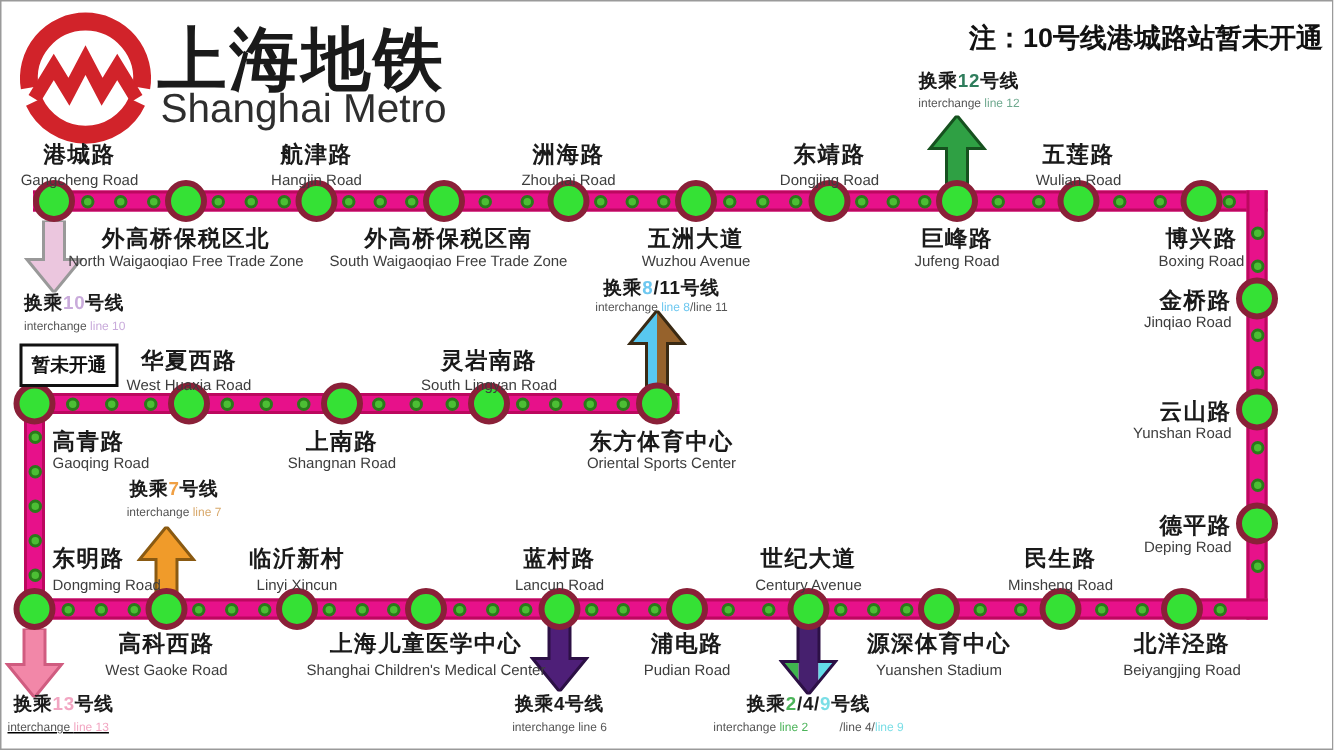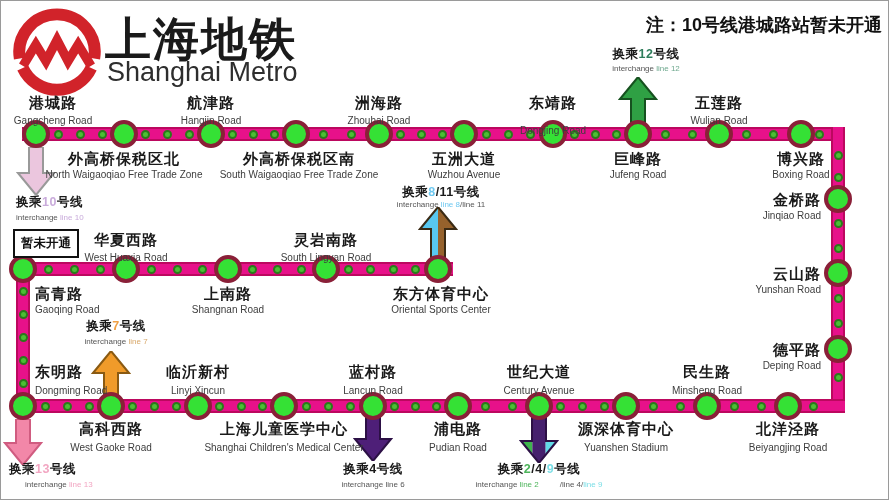--- a/index.html
+++ b/index.html
@@ -218,21 +218,21 @@
       <div class="st-cn al-c" style="left: 298px; top: 149px; z-index: 5;">外高桥保税区南</div>
       <div class="st-en al-c" style="left: 298px; top: 168px; z-index: 5;">South Waigaoqiao Free Trade Zone</div>
       <div class="station" style="left: 364px; top: 119px; background: rgb(53, 225, 53); border-color: rgb(138, 32, 56); z-index: 4;"></div>
       <div class="st-cn al-c" style="left: 378px; top: 93px; z-index: 5;">洲海路</div>
       <div class="st-en al-c" style="left: 378px; top: 114px; z-index: 5;">Zhouhai Road</div>
       <div class="station" style="left: 449px; top: 119px; background: rgb(53, 225, 53); border-color: rgb(138, 32, 56); z-index: 4;"></div>
       <div class="st-cn al-c" style="left: 463px; top: 149px; z-index: 5;">五洲大道</div>
       <div class="st-en al-c" style="left: 463px; top: 168px; z-index: 5;">Wuzhou Avenue</div>
       <div class="station" style="left: 538px; top: 119px; background: rgb(53, 225, 53); border-color: rgb(138, 32, 56); z-index: 4;"></div>
       <div class="st-cn al-c" style="left: 552px; top: 93px; z-index: 5;">东靖路</div>
-      <div class="st-en al-c" style="left: 552px; top: 124px; z-index: 5;">Dongjing Road</div>
+      <div class="st-en al-c" style="left: 552px; top: 114px; z-index: 5;">Dongjing Road</div>
       <div class="station" style="left: 623px; top: 119px; background: rgb(53, 225, 53); border-color: rgb(138, 32, 56); z-index: 4;"></div>
       <div class="st-cn al-c" style="left: 637px; top: 149px; z-index: 5;">巨峰路</div>
       <div class="st-en al-c" style="left: 637px; top: 168px; z-index: 5;">Jufeng Road</div>
       <div class="station" style="left: 704px; top: 119px; background: rgb(53, 225, 53); border-color: rgb(138, 32, 56); z-index: 4;"></div>
       <div class="st-cn al-c" style="left: 718px; top: 93px; z-index: 5;">五莲路</div>
       <div class="st-en al-c" style="left: 718px; top: 114px; z-index: 5;">Wulian Road</div>
       <div class="station" style="left: 786px; top: 119px; background: rgb(53, 225, 53); border-color: rgb(138, 32, 56); z-index: 4;"></div>
       <div class="st-cn al-c" style="left: 800px; top: 149px; z-index: 5;">博兴路</div>
       <div class="st-en al-c" style="left: 800px; top: 168px; z-index: 5;">Boxing Road</div>
       <div class="station" style="left: 823px; top: 184px; background: rgb(53, 225, 53); border-color: rgb(138, 32, 56); z-index: 4;"></div>
@@ -289,21 +289,21 @@
       <div class="station" style="left: 423px; top: 254px; background: rgb(53, 225, 53); border-color: rgb(138, 32, 56); z-index: 4;"></div>
       <div class="st-cn al-c" style="left: 440px; top: 284px; z-index: 5;">东方体育中心</div>
       <div class="st-en al-c" style="left: 440px; top: 303px; z-index: 5;">Oriental Sports Center</div>
       <div class="ic-cn " style="left: 15px; top: 193px; z-index: 5;"><span style="color: rgb(26, 26, 26);">换乘</span><span style="color: rgb(201, 171, 219);">10</span><span style="color: rgb(26, 26, 26);">号线</span></div>
       <div class="ic-en " style="left: 15px; top: 212px; z-index: 5;"><span style="color: rgb(85, 85, 85);">interchange </span><span style="color: rgb(201, 171, 219);">line 10</span></div>
       <div class="ic-cn al-c" style="left: 645px; top: 45px; z-index: 5;"><span style="color: rgb(26, 26, 26);">换乘</span><span style="color: rgb(47, 125, 92);">12</span><span style="color: rgb(26, 26, 26);">号线</span></div>
       <div class="ic-en al-c" style="left: 645px; top: 63px; z-index: 5;"><span style="color: rgb(85, 85, 85);">interchange </span><span style="color: rgb(111, 169, 143);">line 12</span></div>
       <div class="ic-cn al-c" style="left: 440px; top: 183px; z-index: 5;"><span style="color: rgb(26, 26, 26);">换乘</span><span style="color: rgb(110, 200, 240);">8</span><span style="color: rgb(26, 26, 26);">/11号线</span></div>
       <div class="ic-en al-c" style="left: 440px; top: 199px; z-index: 5;"><span style="color: rgb(85, 85, 85);">interchange </span><span style="color: rgb(110, 200, 240);">line 8</span><span style="color: rgb(85, 85, 85);">/line 11</span></div>
       <div class="ic-cn " style="left: 8px; top: 460px; z-index: 5;"><span style="color: rgb(26, 26, 26);">换乘</span><span style="color: rgb(242, 166, 194);">13</span><span style="color: rgb(26, 26, 26);">号线</span></div>
-      <div class="ic-en " style="left: 24px; top: 479px; z-index: 5;"><span style="color: rgb(85, 85, 85);">interchange </span><span style="color: rgb(242, 166, 194);">line 13</span></div>
+      <div class="ic-en " style="left: 4px; top: 479px; z-index: 5; text-decoration: underline;"><span style="color: rgb(85, 85, 85);">interchange </span><span style="color: rgb(242, 166, 194);">line 13</span></div>
       <div class="ic-cn al-c" style="left: 115px; top: 317px; z-index: 5;"><span style="color: rgb(26, 26, 26);">换乘</span><span style="color: rgb(240, 160, 68);">7</span><span style="color: rgb(26, 26, 26);">号线</span></div>
       <div class="ic-en al-c" style="left: 115px; top: 336px; z-index: 5;"><span style="color: rgb(85, 85, 85);">interchange </span><span style="color: rgb(216, 168, 106);">line 7</span></div>
       <div class="ic-cn al-c" style="left: 372px; top: 460px; z-index: 5;"><span style="color: rgb(26, 26, 26);">换乘4号线</span></div>
       <div class="ic-en al-c" style="left: 372px; top: 479px; z-index: 5;"><span style="color: rgb(85, 85, 85);">interchange line 6</span></div>
       <div class="ic-cn al-c" style="left: 538px; top: 460px; z-index: 5;"><span style="color: rgb(26, 26, 26);">换乘</span><span style="color: rgb(76, 180, 90);">2</span><span style="color: rgb(26, 26, 26);">/4/</span><span style="color: rgb(122, 222, 230);">9</span><span style="color: rgb(26, 26, 26);">号线</span></div>
       <div class="ic-en al-c" style="left: 538px; top: 479px; z-index: 5;"><span style="color: rgb(85, 85, 85);">interchange </span><span style="color: rgb(76, 180, 90);">line 2</span><span style="color: rgb(85, 85, 85); margin-left: 21px;">/line 4</span><span style="color: rgb(85, 85, 85);">/</span><span style="color: rgb(122, 222, 230);">line 9</span></div>
     </div>
 </div>
 
 </body></html>

